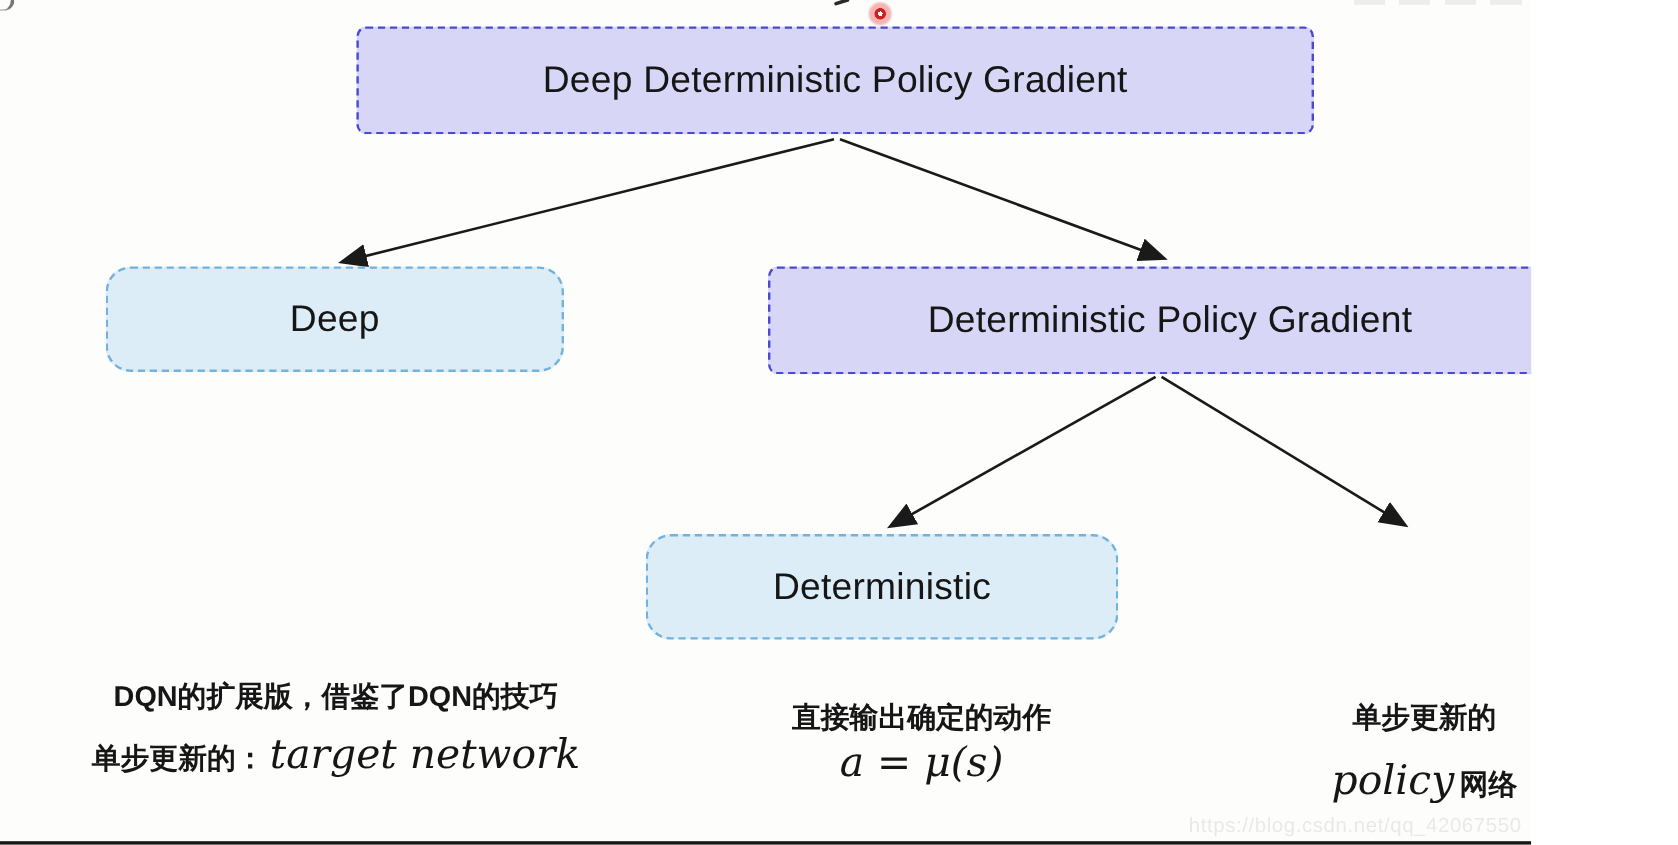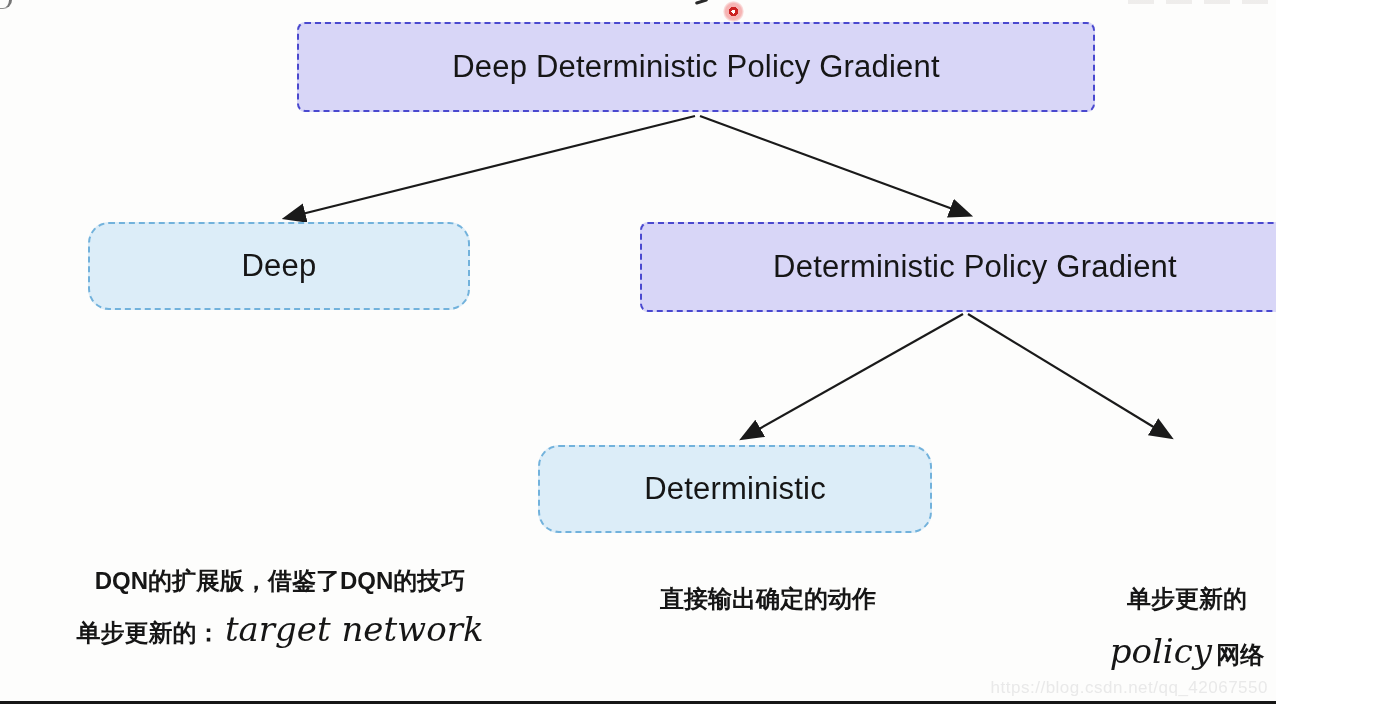--- a/index.html
+++ b/index.html
@@ -81,20 +81,21 @@
   <div class="note" id="note-deep">
     <div class="cjk">DQN的扩展版，借鉴了DQN的技巧</div>
     <div>
       <span class="cjk">单步更新的：</span>
       <span class="mathit">target network</span>
     </div>
   </div>
 
   <div class="note" id="note-det">
     <div class="cjk">直接输出确定的动作</div>
+    <div class="mathit">a = μ(s)</div>
   </div>
 
   <div class="note" id="note-pg">
     <div class="cjk">单步更新的</div>
     <div>
       <span class="mathit">policy</span>
       <span class="cjk"> 网络</span>
     </div>
   </div>
 

